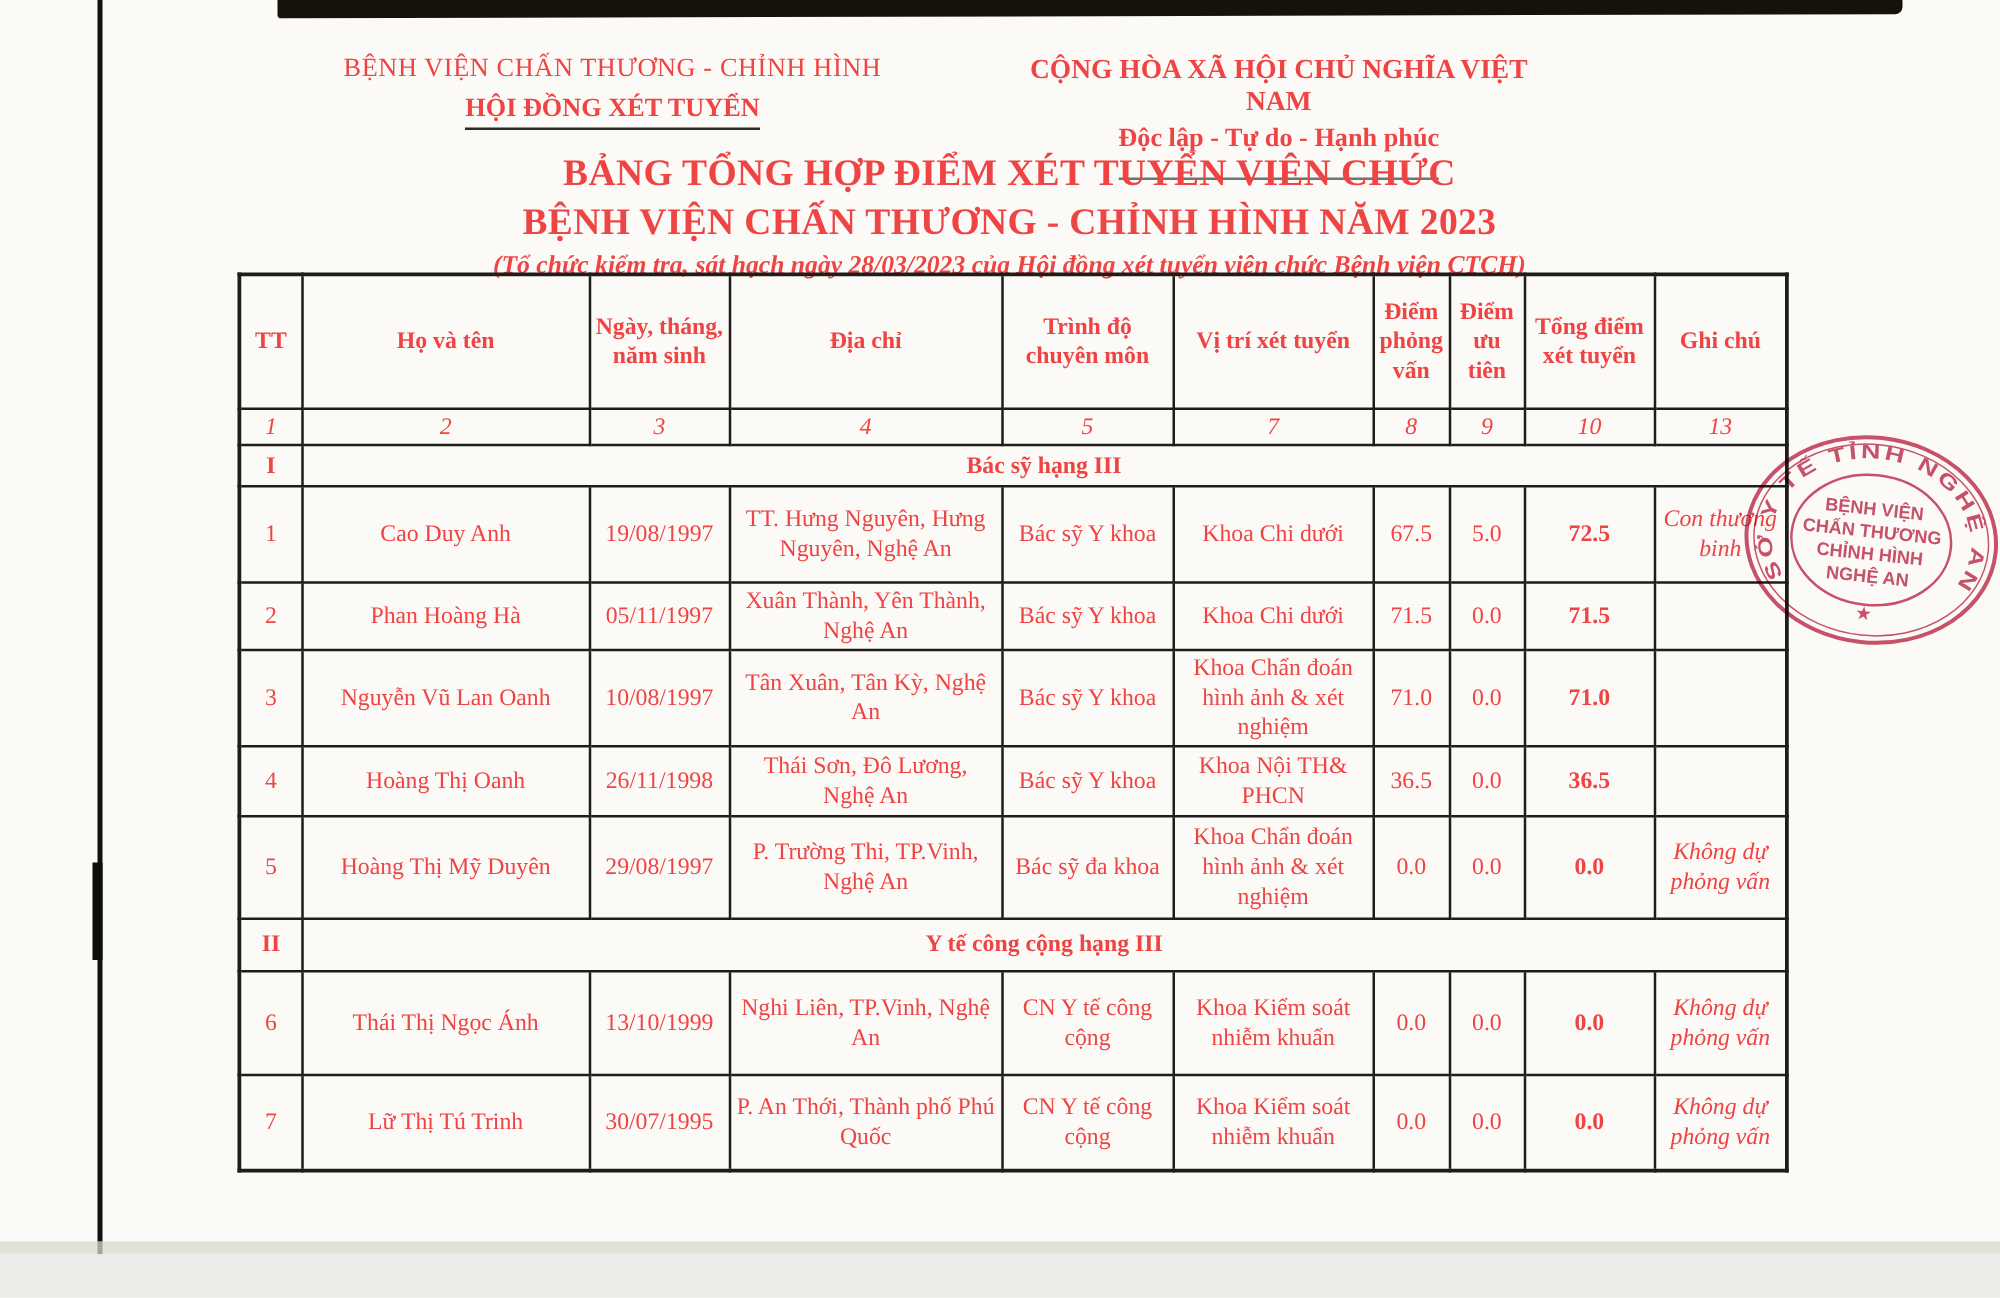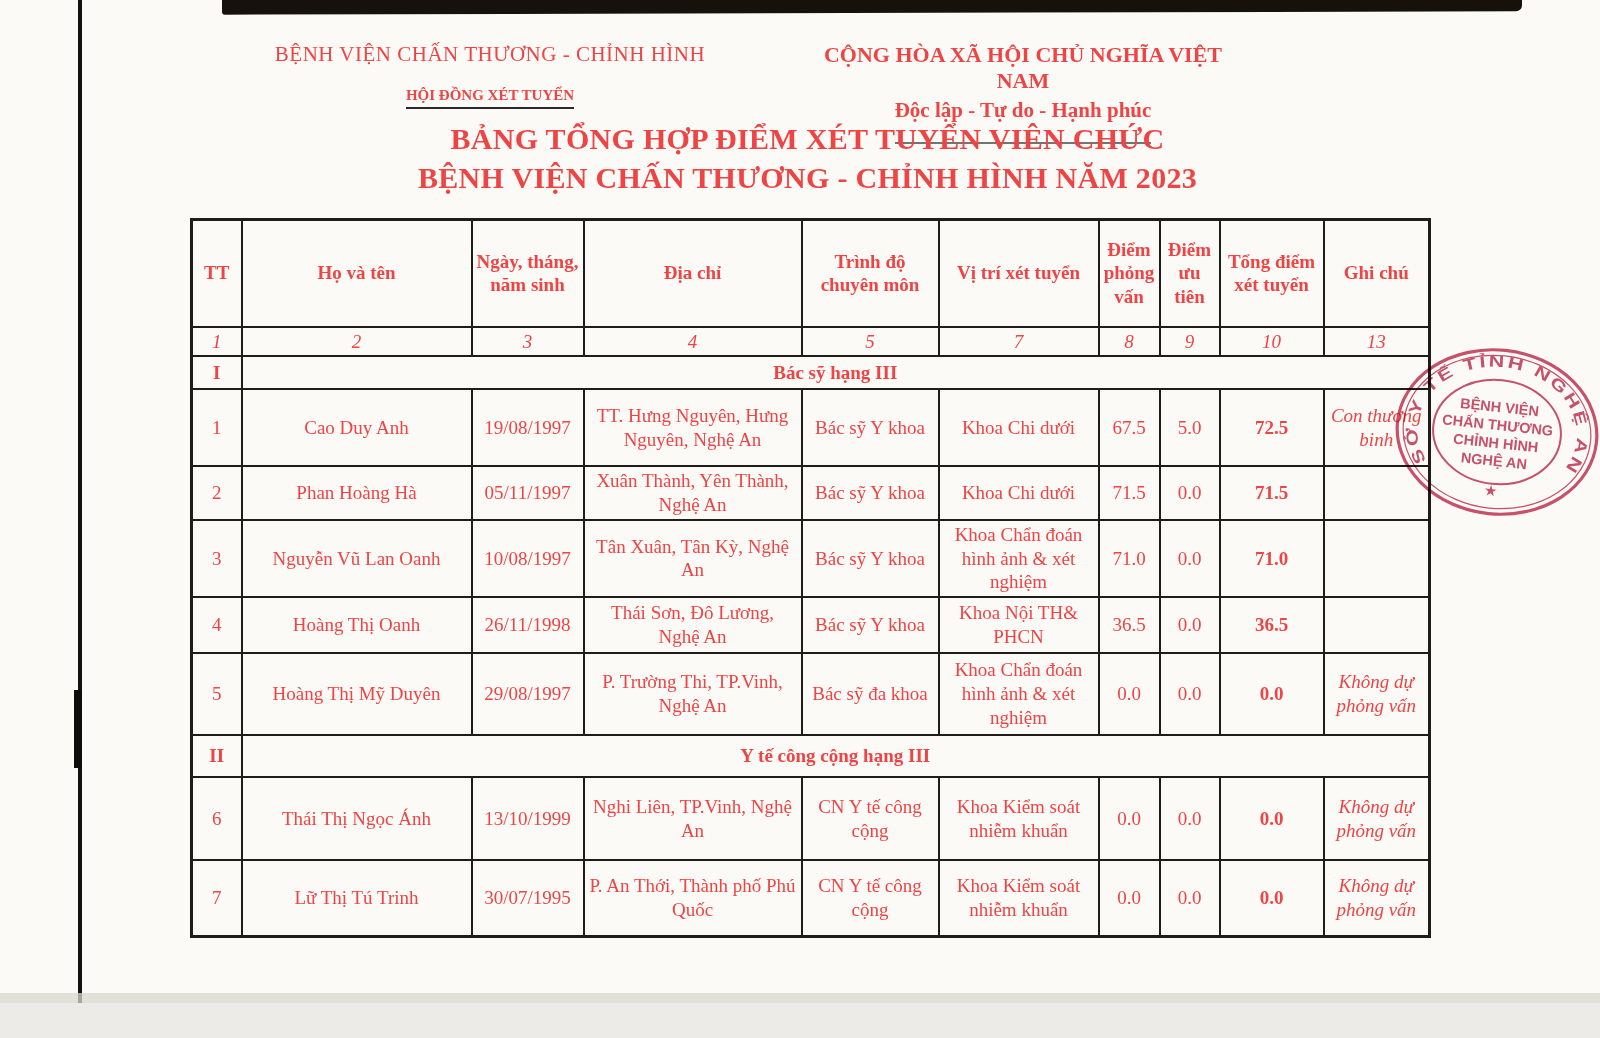--- a/index.html
+++ b/index.html
@@ -8,21 +8,21 @@
   
   .top-bar{position:absolute;left:222px;top:-4px;width:1300px;height:17px;background:#17110b;border-radius:0 0 6px 3px;transform:rotate(-0.15deg);}
   .left-line{position:absolute;left:78px;top:0;width:4px;height:1008px;background:#121212;}
   .left-blob{position:absolute;left:74px;top:690px;width:8px;height:78px;background:#0d0d0d;}
   .bottom-band{position:absolute;left:0;top:993px;width:1600px;height:10px;background:#d7d9cd;opacity:.75;}
   .bottom-area{position:absolute;left:0;top:1003px;width:1600px;height:35px;background:#ecebe7;}
 
   
   .hdr-left{position:absolute;left:230px;top:42px;width:520px;text-align:center;}
   .hdr-left .l1{font-size:21px;letter-spacing:.5px;}
-  .hdr-left .l2{font-size:15px;font-weight:bold;margin-top:20px;}
+  .hdr-left .l2{font-size:21px;font-weight:bold;margin-top:7px;}
   .hdr-left .l2 span{display:inline-block;border-bottom:2px solid #2a2a2a;padding-bottom:3px;}
   .hdr-right{position:absolute;left:798px;top:42px;width:450px;text-align:center;}
   .hdr-right .l1{font-size:22px;font-weight:bold;}
   .hdr-right .l2{font-size:21px;font-weight:bold;margin-top:4px;}
   .hdr-right .l2 span{display:inline-block;border-bottom:2px solid #737373;padding-bottom:19px;}
 
   .doc-title{position:absolute;left:185px;top:122px;width:1245px;text-align:center;}
   .doc-title .t1,.doc-title .t2{font-size:30px;font-weight:bold;letter-spacing:.3px;}
   .doc-title .t2{margin-top:5px;}
   .doc-title .sub{font-size:20.5px;font-style:italic;font-weight:bold;margin-top:6px;}
@@ -59,20 +59,21 @@
   </div>
 
   <div class="hdr-right">
     <div class="l1">CỘNG HÒA XÃ HỘI CHỦ NGHĨA VIỆT NAM</div>
     <div class="l2"><span>Độc lập - Tự do - Hạnh phúc</span></div>
   </div>
 
   <div class="doc-title">
     <div class="t1">BẢNG TỔNG HỢP ĐIỂM XÉT TUYỂN VIÊN CHỨC</div>
     <div class="t2">BỆNH VIỆN CHẤN THƯƠNG - CHỈNH HÌNH NĂM 2023</div>
+    <div class="sub">(Tổ chức kiểm tra, sát hạch ngày 28/03/2023 của Hội đồng xét tuyển viên chức Bệnh viện CTCH)</div>
   </div>
 
   <table class="score">
     <colgroup>
       <col style="width:50px">
         <col style="width:230px">
         <col style="width:112px">
         <col style="width:218px">
       <col style="width:137px">
         <col style="width:160px">

